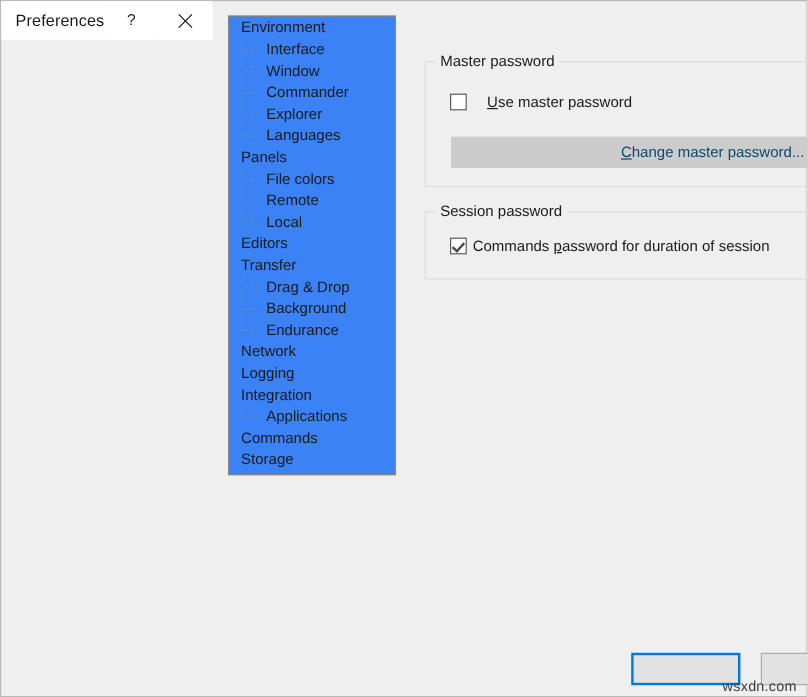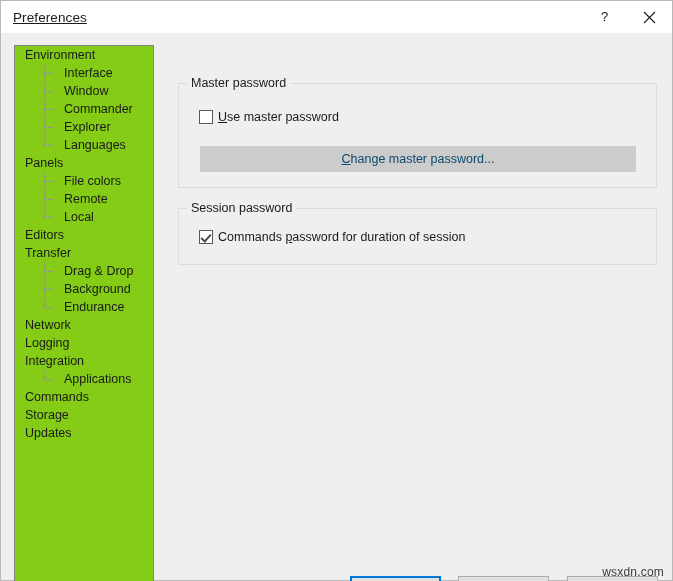--- a/index.html
+++ b/index.html
@@ -20,22 +20,20 @@
 
   
   #window {
     position: absolute;
     left: 0; top: 0;
     width: 673px; height: 581px;
     background: #efefef;
     border: 1px solid #b9b9b9;
     box-sizing: border-box;
     display: flex;
-    flex-direction: column;
-    text-decoration: underline;
   }
 
   
   #titlebar {
     height: 32px;
     background: #ffffff;
     display: flex;
     align-items: center;
     flex: 0 0 auto;
     position: relative;
@@ -68,22 +66,22 @@
     flex: 1 1 auto;
     position: relative;
   }
 
   
   #tree-panel {
     position: absolute;
     left: 13px;
     top: 12px;
     width: 140px;
-    height: 560px;
-    background: #84cc16;
+    height: 383px;
+    background: #3b82f6;
     border: 1px solid #848484;
     box-sizing: border-box;
     overflow: hidden;
   }
   .tree-row {
     height: 18px;
     line-height: 18px;
     display: flex;
     align-items: center;
     white-space: nowrap;
@@ -91,21 +89,21 @@
     color: #1a1a1a;
     position: relative;
   }
   .tree-row .label {
     padding: 0 3px;
     height: 16px;
     line-height: 16px;
     display: inline-block;
   }
   .tree-row.level0 { padding-left: 7px; }
-  .tree-row.level1 { padding-left: 9px; margin-left: 18px; }
+  .tree-row.level1 { padding-left: 9px; }
   .tree-row.selected .label {
     background: #cce8f7;
     color: #111111;
   }
   
   .connector {
     width: 19px;
     height: 18px;
     flex: 0 0 auto;
     position: relative;
@@ -173,21 +171,21 @@
     position: absolute;
     left: 3px; top: 1px;
     width: 4px; height: 8px;
     border: solid #4a4a4a;
     border-width: 0 2px 2px 0;
     transform: rotate(42deg);
   }
   .check-label { font-size: 12.5px; color: #1a1a1a; }
   .accel { text-decoration: underline; }
 
-  #row-use-master { left: 198px; top: 77px; }
+  #row-use-master { left: 198px; top: 77px; gap: 12px; }
   #row-remember   { left: 198px; top: 197px; }
 
   
   #btn-change-master {
     position: absolute;
     left: 199px; top: 113px;
     width: 436px; height: 26px;
     background: #cccccc;
     border: 1px solid #cccccc;
     box-sizing: border-box;

